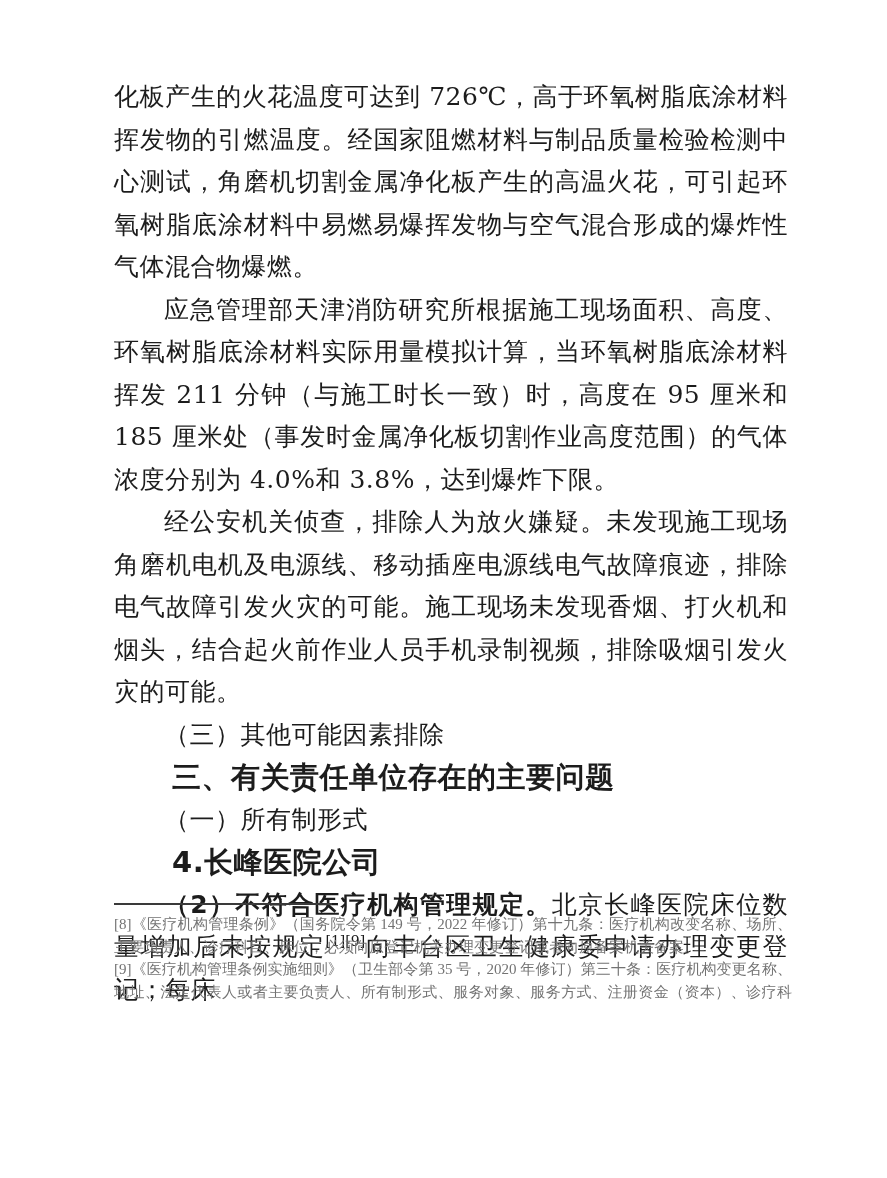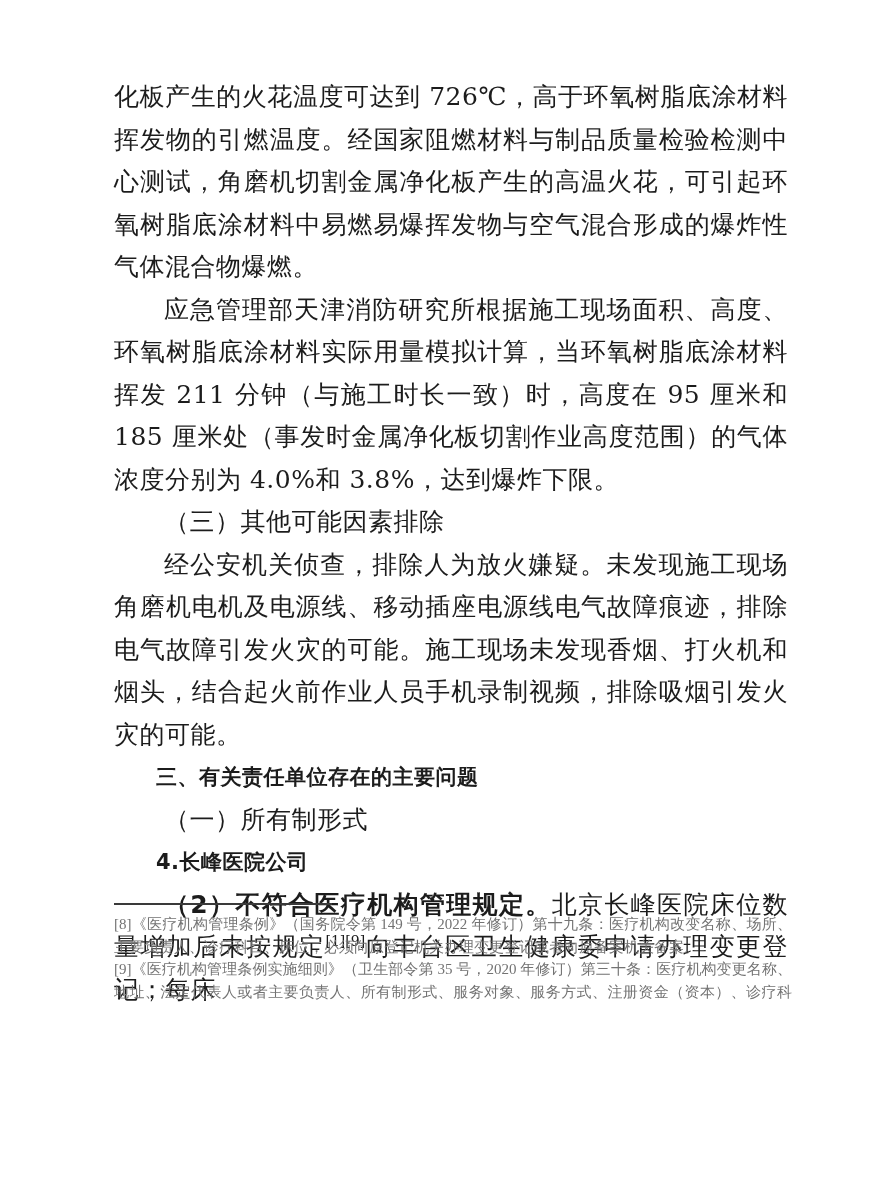--- a/index.html
+++ b/index.html
@@ -32,21 +32,21 @@
   }
   .indent {
     text-indent: 2em;
   }
   .kaiti-heading {
     font-family: "DejaVu Serif", "Liberation Serif", serif;
     font-weight: normal;
   }
   .hei-heading {
     margin: 0;
-    font-size: 21px;
+    font-size: 29px;
     line-height: 42.5px;
     font-weight: bold;
     font-family: "DejaVu Sans", "Liberation Sans", sans-serif;
     text-indent: 2em;
     letter-spacing: 0.5px;
   }
   .bold-lead {
     font-weight: bold;
     font-family: "DejaVu Sans", "Liberation Sans", sans-serif;
   }
@@ -91,23 +91,23 @@
 <body>
 
 <div class="page">
 
   <div class="content">
 
     <p class="body-text">化板产生的火花温度可达到 726℃，高于环氧树脂底涂材料挥发物的引燃温度。经国家阻燃材料与制品质量检验检测中心测试，角磨机切割金属净化板产生的高温火花，可引起环氧树脂底涂材料中易燃易爆挥发物与空气混合形成的爆炸性气体混合物爆燃。</p>
 
     <p class="body-text indent">应急管理部天津消防研究所根据施工现场面积、高度、环氧树脂底涂材料实际用量模拟计算，当环氧树脂底涂材料挥发 211 分钟（与施工时长一致）时，高度在 95 厘米和 185 厘米处（事发时金属净化板切割作业高度范围）的气体浓度分别为 4.0%和 3.8%，达到爆炸下限。</p>
 
+    <p class="body-text indent">经公安机关侦查，排除人为放火嫌疑。未发现施工现场角磨机电机及电源线、移动插座电源线电气故障痕迹，排除电气故障引发火灾的可能。施工现场未发现香烟、打火机和烟头，结合起火前作业人员手机录制视频，排除吸烟引发火灾的可能。</p>
+
     <p class="body-text indent kaiti-heading">（三）其他可能因素排除</p>
-
-    <p class="body-text indent">经公安机关侦查，排除人为放火嫌疑。未发现施工现场角磨机电机及电源线、移动插座电源线电气故障痕迹，排除电气故障引发火灾的可能。施工现场未发现香烟、打火机和烟头，结合起火前作业人员手机录制视频，排除吸烟引发火灾的可能。</p>
 
     <p class="hei-heading">三、有关责任单位存在的主要问题</p>
 
     <p class="body-text indent kaiti-heading">（一）所有制形式</p>
 
     <p class="hei-heading">4.长峰医院公司</p>
 
     <p class="body-text indent"><span class="bold-lead">（2）不符合医疗机构管理规定。</span><span>北京长峰医院床位数量增加后未按规定</span><span class="footnote-ref">[1][9]</span><span>向丰台区卫生健康委申请办理变更登记；每床</span></p>
 
   </div>

